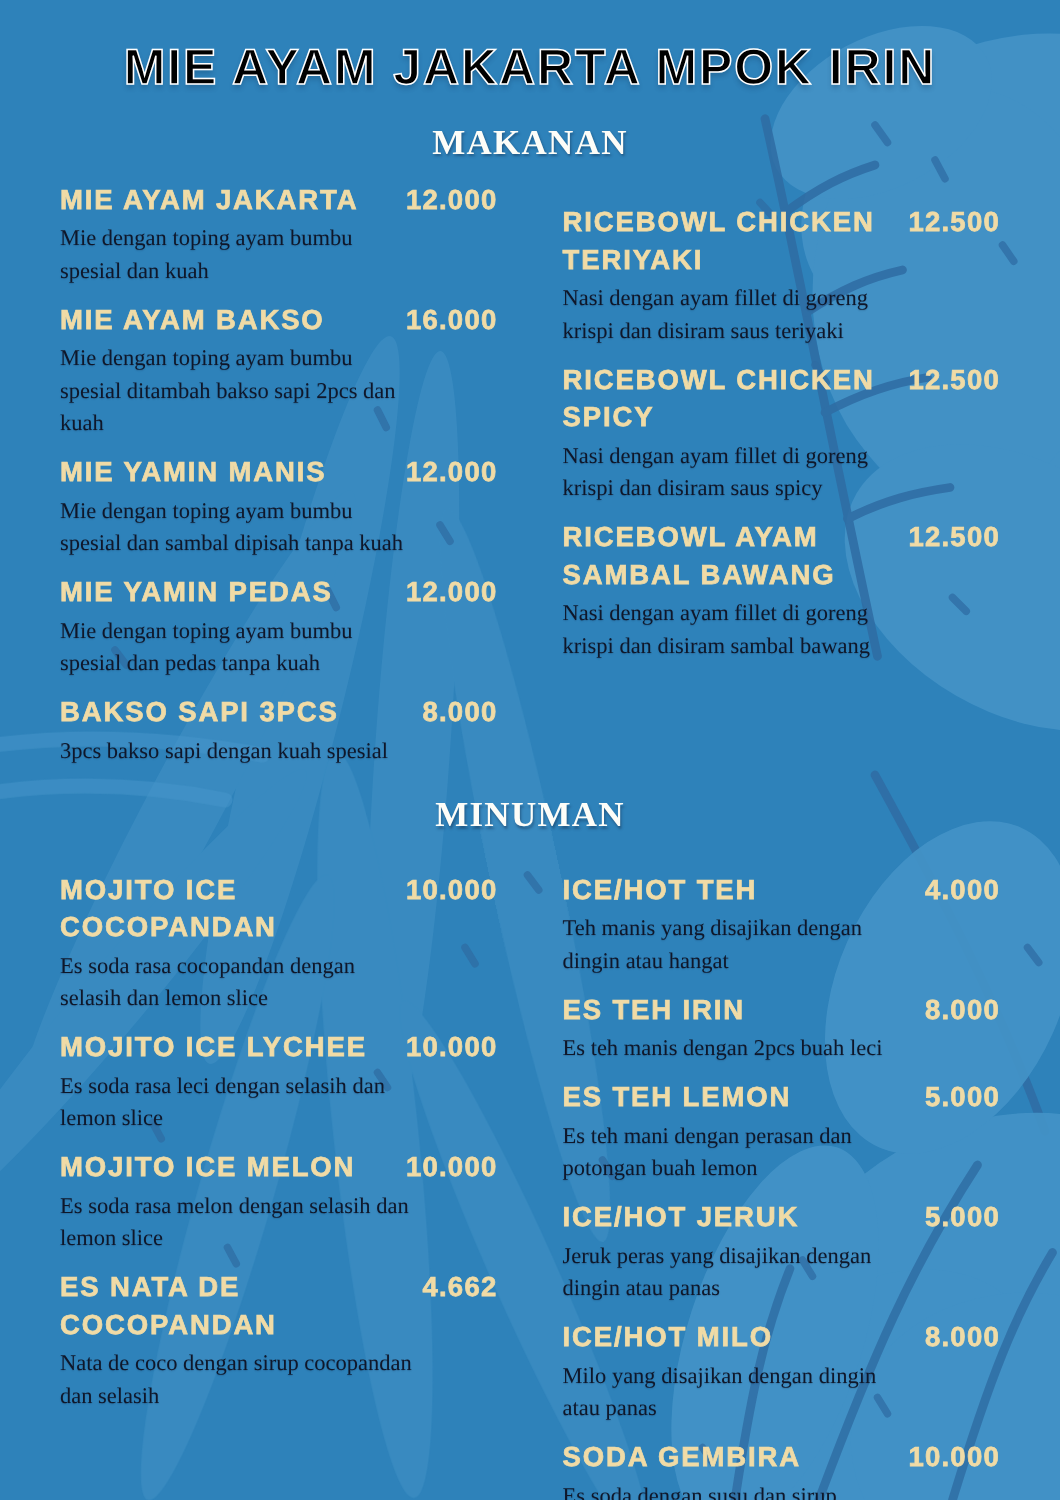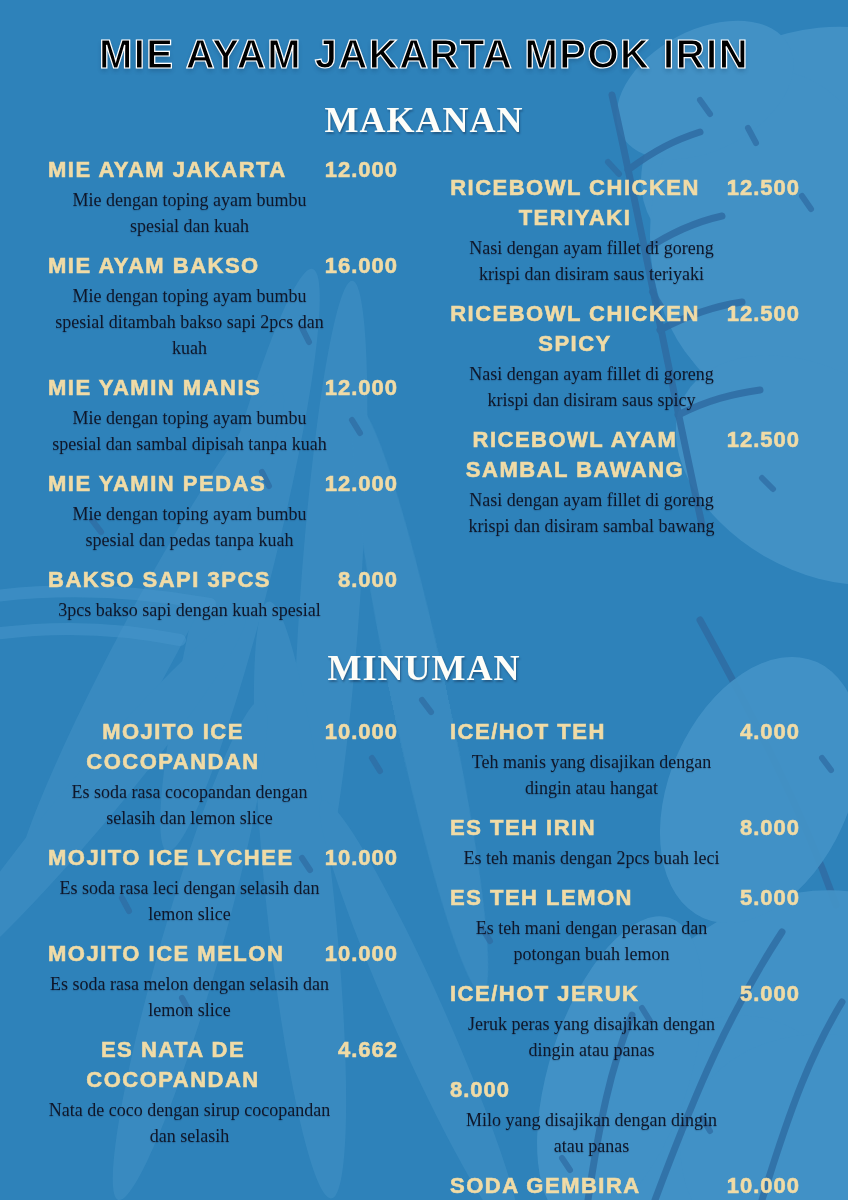--- a/index.html
+++ b/index.html
@@ -13,26 +13,26 @@
   h1{
     margin:10px 0 0 0;text-align:center;color:#000000;
     font-size:40px;font-weight:700;letter-spacing:1.5px;
     -webkit-text-stroke:1.2px #ffffff;
     text-shadow:0 3px 4px rgba(10,40,70,.25);
     font-family:"Liberation Sans",sans-serif;
   }
   h2{
     text-align:center;color:#fdfdf8;
     font-family:"Liberation Serif",serif;
-    font-size:36px;font-weight:700;letter-spacing:1px;
+    font-size:28px;font-weight:700;letter-spacing:1px;
     text-shadow:1px 2px 2px rgba(20,45,75,.45);
   }
   h2.makanan{margin:22px 0 14px 0;}
   h2.minuman{margin:12px 0 28px 0;text-align:center;}
-  .cols{display:grid;grid-template-columns:1fr 1fr;column-gap:52px;text-align:center;}
+  .cols{display:grid;grid-template-columns:1fr 1fr;column-gap:52px;}
   .col{display:flex;flex-direction:column;}
   .col.offset-top{padding-top:18px;}
   .item{margin-bottom:5px;}
   .row{display:flex;justify-content:space-between;align-items:flex-start;gap:12px;}
   .name{
     color:#f0dba6;font-size:22px;font-weight:700;letter-spacing:1.5px;
     line-height:30px;max-width:250px;
     -webkit-text-stroke:0.6px #f0dba6;
   }
   .price{
@@ -229,20 +229,21 @@
       </div>
       <div class="item">
         <div class="row">
           <span class="name">ICE/HOT JERUK</span>
           <span class="price">5.000</span>
         </div>
         <p class="desc">Jeruk peras yang disajikan dengan dingin atau panas</p>
       </div>
       <div class="item">
         <div class="row">
+          <span class="name">ICE/HOT MILO</span>
           <span class="price">8.000</span>
         </div>
         <p class="desc">Milo yang disajikan dengan dingin atau panas</p>
       </div>
       <div class="item">
         <div class="row">
           <span class="name">SODA GEMBIRA</span>
           <span class="price">10.000</span>
         </div>
         <p class="desc">Es soda dengan susu dan sirup coocpandan</p>

